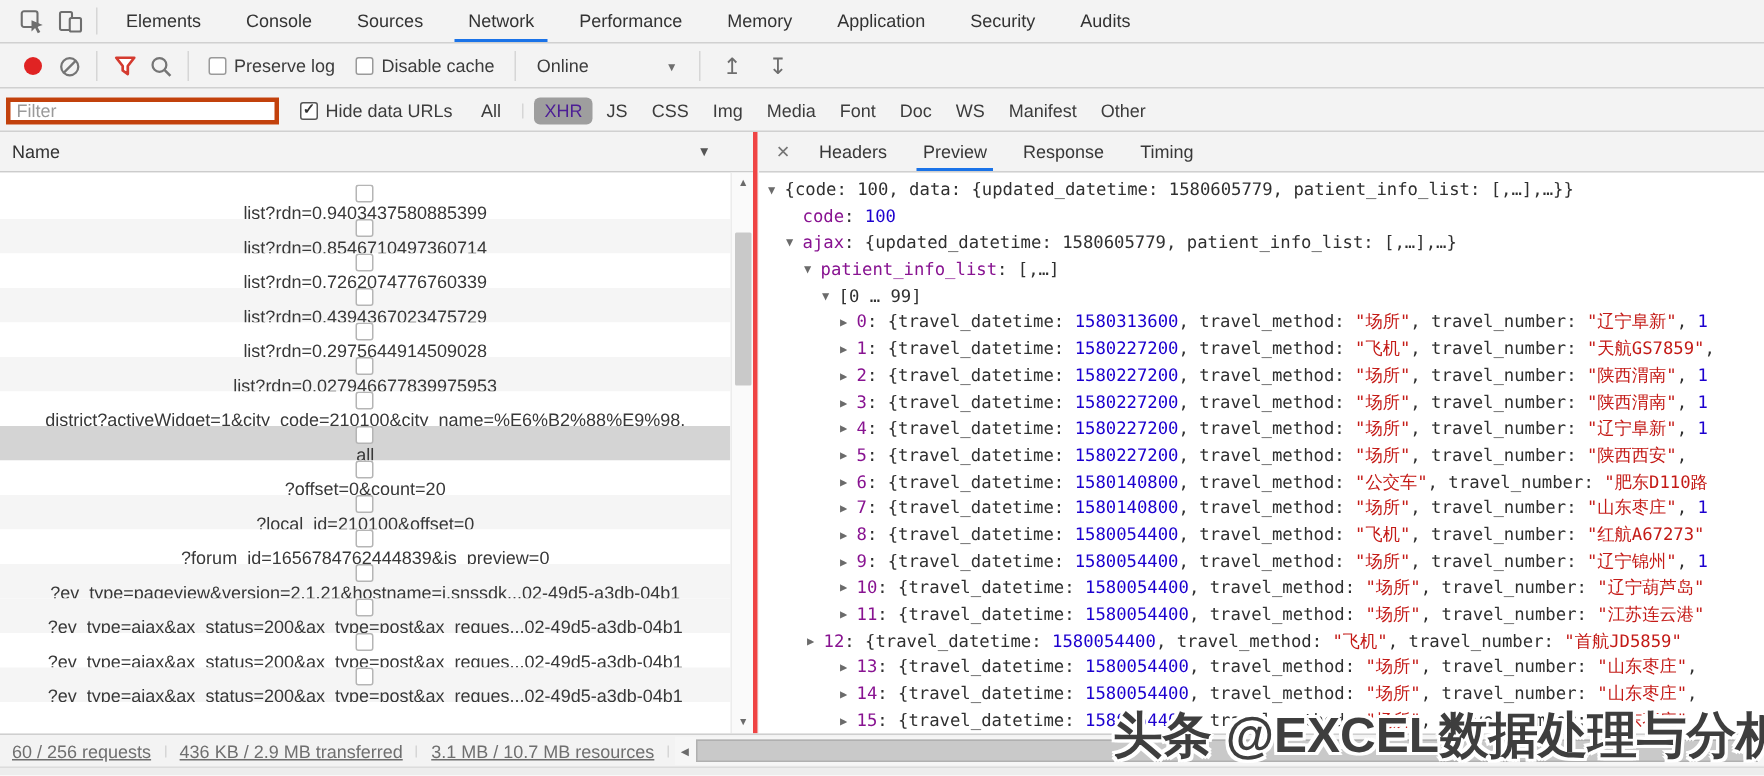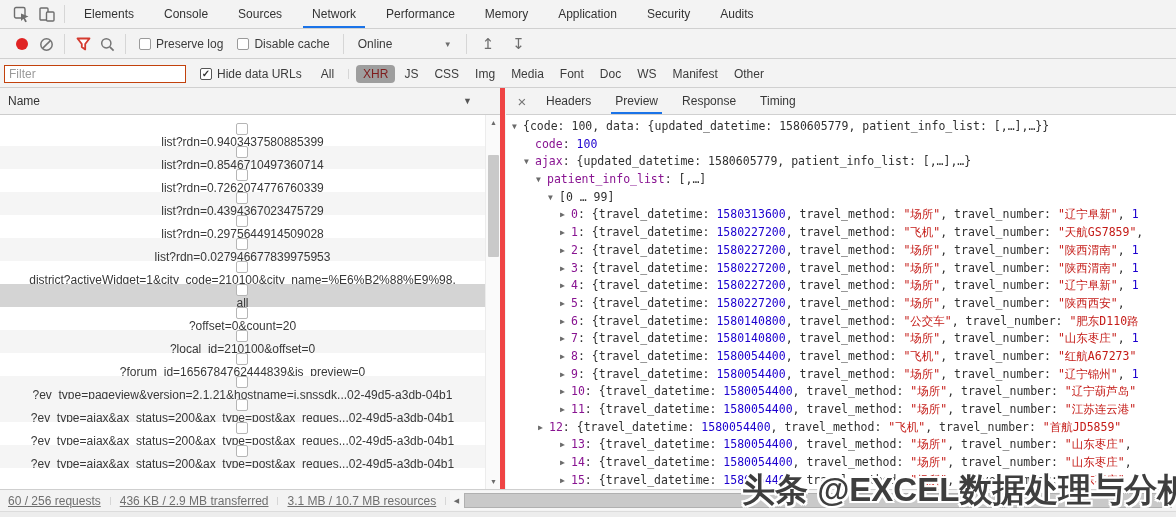--- a/index.html
+++ b/index.html
@@ -28,29 +28,29 @@
   .cklabel { display:flex; align-items:center; margin:0 7px; color:#3c3c3c; }
   .ckbox { width:12px; height:12px; border:1px solid #9a9a9a; background:#fff; border-radius:2px; margin-right:5px; display:inline-flex; align-items:center; justify-content:center; font-size:10px; color:#333; line-height:1; }
   .ckbox.checked { border-color:#555; font-weight:bold; }
   #throttling { display:flex; align-items:center; width:110px; justify-content:space-between; padding:0 8px; color:#3c3c3c; }
   .caret { font-size:8px; color:#6e6e6e; }
   .hararrow { font-family:"DejaVu Sans", sans-serif; font-size:15px; color:#6e6e6e; padding:0 9px; }
 
   
   #filterbar { position:absolute; left:0; top:60px; width:1176px; height:28px;
     background:#f3f3f3; border-bottom:1px solid #d0d0d0; display:flex; align-items:center; padding-left:4px; }
-  #filter-input { width:182px; height:18px; border:1px solid #c2410c; background:#fff; font:12px "Liberation Sans",sans-serif; color:#333; padding:0 4px; outline:none; }
+  #filter-input { width:182px; height:18px; border:3px solid #c2410c; background:#fff; font:12px "Liberation Sans",sans-serif; color:#333; padding:0 4px; outline:none; }
   #filter-input::placeholder { color:#9a9a9a; }
   #filterbar .cklabel { margin-left:14px; }
   #pills { display:flex; align-items:center; margin-left:4px; }
   .pill { padding:2px 7px; margin:0 1px; border-radius:4px; color:#3c3c3c; }
-  .pill.active { background:#9e9e9e; color:#7f1d1d; }
-
-  
-  #leftpanel { position:absolute; left:0; top:88px; width:505px; height:401px; background:#fff; border-right:5px solid #ef4444; }
+  .pill.active { background:#9e9e9e; color:#4c1d95; }
+
+  
+  #leftpanel { position:absolute; left:0; top:88px; width:505px; height:401px; background:#fff; border-right:3px solid #ef4444; }
   #name-header { height:27px; background:#f3f3f3; border-bottom:1px solid #ccc; display:flex; align-items:center; padding:0 8px; color:#333; }
   #name-header .hcaret { margin-left:auto; margin-right:20px; font-size:9px; color:#555; }
   #reqlist { position:absolute; left:0; top:27px; right:15px; bottom:0; overflow:hidden; }
   .req-row { height:23px; display:flex; align-items:center; background:#fff; overflow:hidden; white-space:nowrap;flex-direction:column; }
   .req-row.alt { background:#f5f5f5; }
   .req-row.selected { background:#d4d4d4; }
   .req-row.sliver { height:8px; }
   .req-check { flex:0 0 12px; width:12px; height:12px; border:1px solid #b5b5b5; border-radius:2px; background:#fff; margin:0 9px 0 7px; }
   .req-row.sliver .req-check { margin-top:14px; }
   .req-name { color:#383838; overflow:hidden; white-space:nowrap; }

